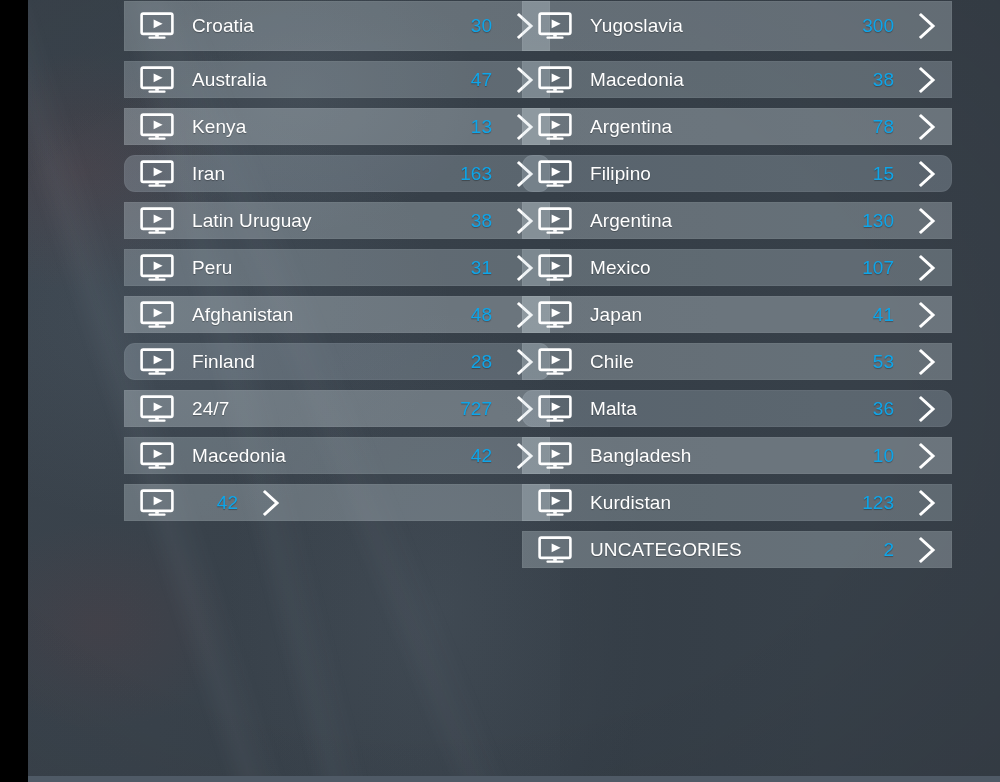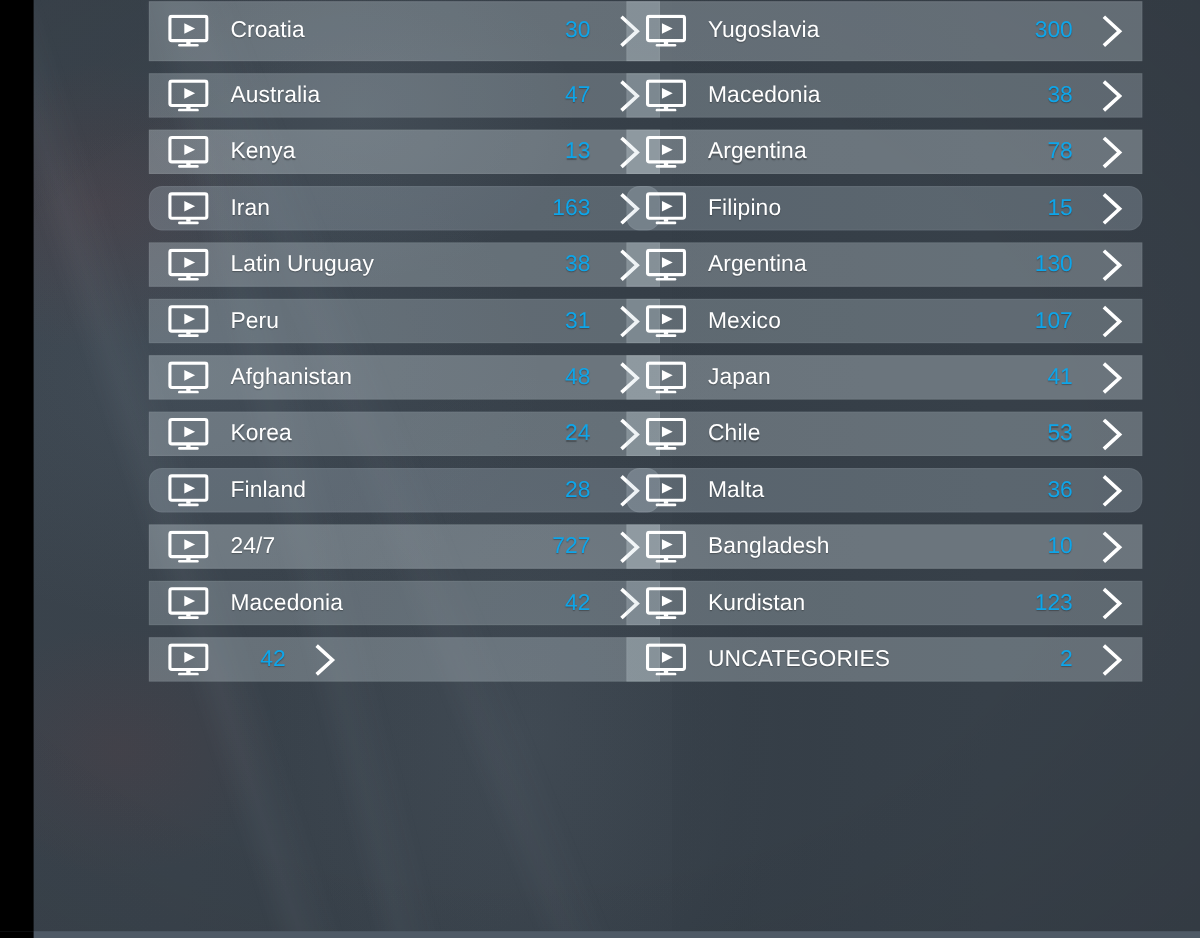--- a/index.html
+++ b/index.html
@@ -279,37 +279,20 @@
             </svg>
           </span>
           <span class="row-label">Afghanistan</span>
           <span class="row-count">48</span>
           <span class="row-chevron">
             <svg viewBox="0 0 22 30" width="22" height="30" aria-hidden="true">
               <path d="M5 4 L17 15 L5 26" fill="none" stroke="#ffffff" stroke-width="3" stroke-linecap="square" stroke-linejoin="miter"></path>
             </svg>
           </span>
         </div>
-        <div class="row tint-a">
-          <span class="tv-icon">
-            <svg viewBox="0 0 34 28" width="34" height="28" aria-hidden="true">
-              <rect x="1.6" y="1.6" width="30.8" height="20.3" rx="1.6" ry="1.6" fill="none" stroke="#ffffff" stroke-width="2.6"></rect>
-              <path d="M13.6 7.4 L22.6 11.8 L13.6 16.2 Z" fill="#ffffff"></path>
-              <rect x="15.2" y="22.4" width="3.6" height="2.4" fill="#ffffff"></rect>
-              <rect x="8.4" y="24.6" width="17.2" height="2.2" rx="1" fill="#ffffff"></rect>
-            </svg>
-          </span>
-          <span class="row-label">Korea</span>
-          <span class="row-count">24</span>
-          <span class="row-chevron">
-            <svg viewBox="0 0 22 30" width="22" height="30" aria-hidden="true">
-              <path d="M5 4 L17 15 L5 26" fill="none" stroke="#ffffff" stroke-width="3" stroke-linecap="square" stroke-linejoin="miter"></path>
-            </svg>
-          </span>
-        </div>
         <div class="row tint-d">
           <span class="tv-icon">
             <svg viewBox="0 0 34 28" width="34" height="28" aria-hidden="true">
               <rect x="1.6" y="1.6" width="30.8" height="20.3" rx="1.6" ry="1.6" fill="none" stroke="#ffffff" stroke-width="2.6"></rect>
               <path d="M13.6 7.4 L22.6 11.8 L13.6 16.2 Z" fill="#ffffff"></path>
               <rect x="15.2" y="22.4" width="3.6" height="2.4" fill="#ffffff"></rect>
               <rect x="8.4" y="24.6" width="17.2" height="2.2" rx="1" fill="#ffffff"></rect>
             </svg>
           </span>
           <span class="row-label">Finland</span>

